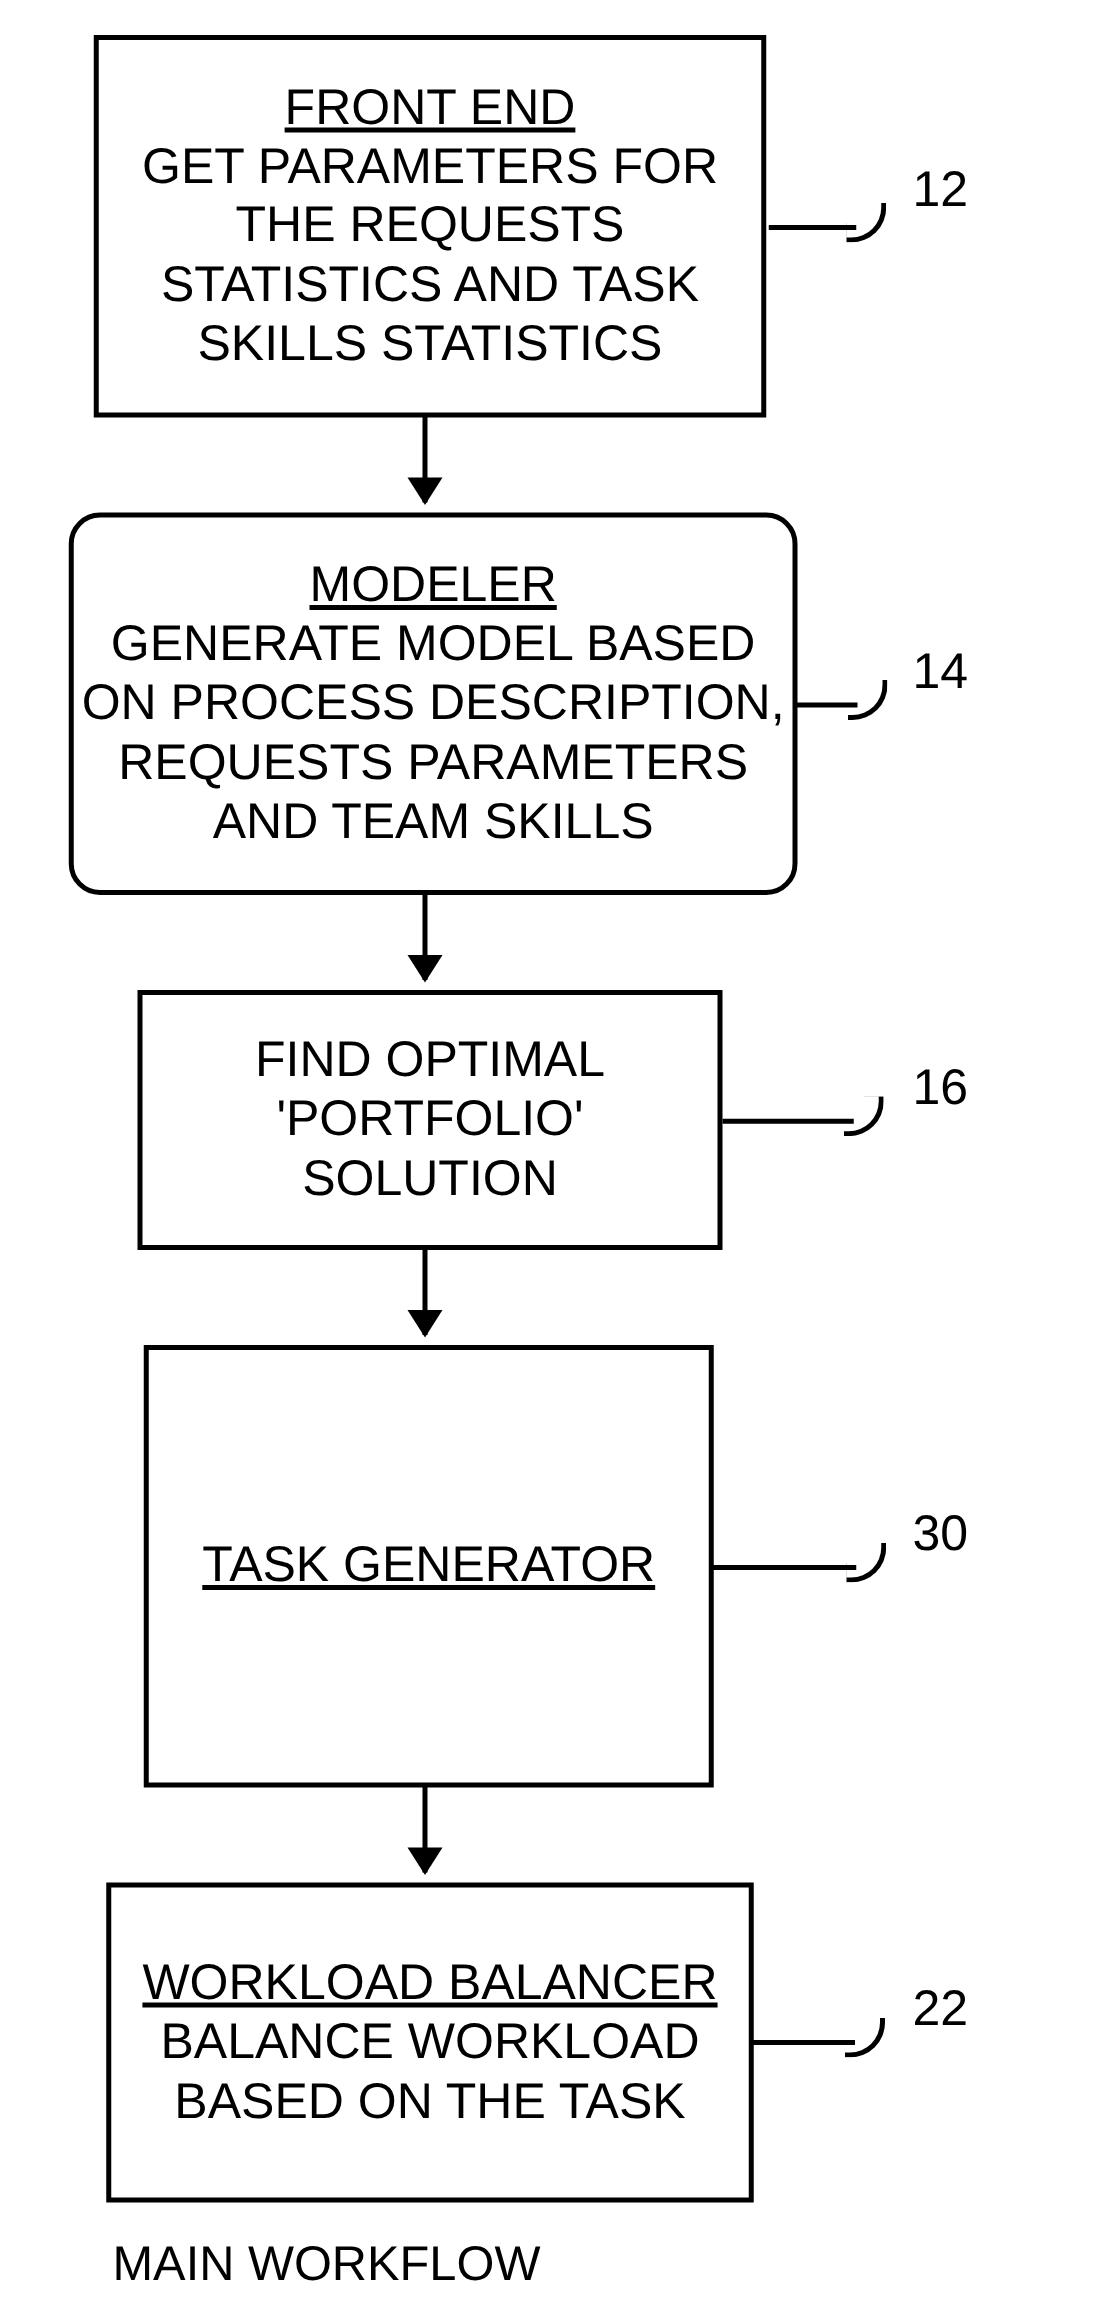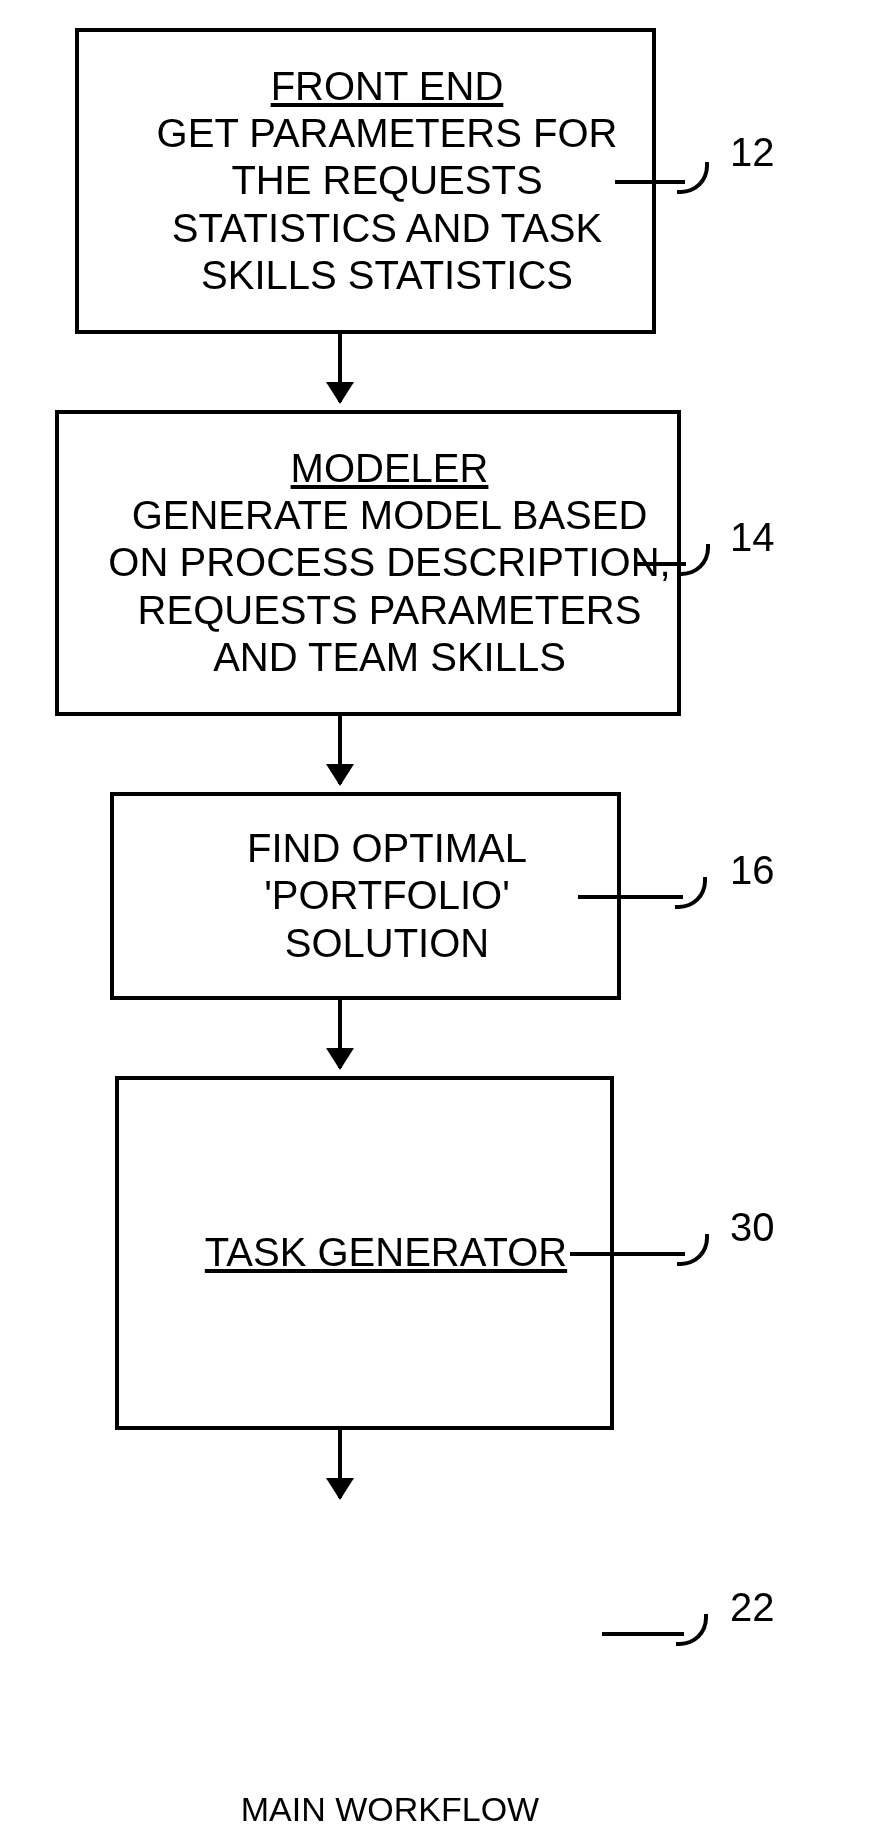--- a/index.html
+++ b/index.html
@@ -18,21 +18,20 @@
     position: absolute;
     border: 4px solid #000;
     text-align: center;
     display: flex;
     flex-direction: column;
     justify-content: center;
     align-items: center;
     font-size: 40px;
     line-height: 1.18;
     background: #fff;
-    padding-left: 43px;
   }
   .box .heading {
     text-decoration: underline;
     text-underline-offset: 3px;
   }
   .label {
     position: absolute;
     font-size: 40px;
   }
   .arrow {
@@ -66,40 +65,40 @@
     width: 28px;
     height: 28px;
     border: 4px solid #000;
     border-left: none;
     border-top: none;
     border-bottom-right-radius: 28px;
     background: transparent;
   }
   .caption {
     position: absolute;
-    font-size: 34px;
-    text-align: center;
+    font-size: 39px;
+    text-align: left;
     width: 600px;
   }
 </style>
 </head>
 <body>
 
 <div class="canvas">
 
   <div class="box" style="left:75px; top:28px; width:530px; height:298px;">
     <div class="heading">FRONT END</div>
     <div>GET PARAMETERS FOR THE REQUESTS STATISTICS AND TASK SKILLS STATISTICS</div>
   </div>
   <div class="leader curve-up" style="left:615px; top:180px; width:70px;"></div>
   <div class="label" style="left:730px; top:130px;">12</div>
 
   <div class="arrow" style="left:338px; top:332px; height:70px;"></div>
 
-  <div class="box" style="left:55px; top:410px; width:575px; height:298px;">
+  <div class="box" style="left:55px; top:410px; width:575px; height:298px;border-radius:25px;">
     <div class="heading">MODELER</div>
     <div>GENERATE MODEL BASED ON PROCESS DESCRIPTION, REQUESTS PARAMETERS AND TEAM SKILLS</div>
   </div>
   <div class="leader curve-up" style="left:636px; top:562px; width:50px;"></div>
   <div class="label" style="left:730px; top:515px;">14</div>
 
   <div class="arrow" style="left:338px; top:714px; height:70px;"></div>
 
   <div class="box" style="left:110px; top:792px; width:460px; height:200px;">
     <div>FIND OPTIMAL 'PORTFOLIO' SOLUTION</div>
@@ -110,18 +109,22 @@
   <div class="arrow" style="left:338px; top:998px; height:70px;"></div>
 
   <div class="box" style="left:115px; top:1076px; width:448px; height:346px;">
     <div class="heading">TASK GENERATOR</div>
   </div>
   <div class="leader curve-up" style="left:570px; top:1252px; width:115px;"></div>
   <div class="label" style="left:730px; top:1205px;">30</div>
 
   <div class="arrow" style="left:338px; top:1428px; height:70px;"></div>
 
+  <div class="box" style="left:85px; top:1506px; width:510px; height:248px;">
+    <div class="heading">WORKLOAD BALANCER</div>
+    <div>BALANCE WORKLOAD BASED ON THE TASK</div>
+  </div>
   <div class="leader curve-up" style="left:602px; top:1632px; width:82px;"></div>
   <div class="label" style="left:730px; top:1585px;">22</div>
 
   <div class="caption" style="left:90px; top:1790px;">MAIN WORKFLOW</div>
 
 </div>
 
 </body></html>

